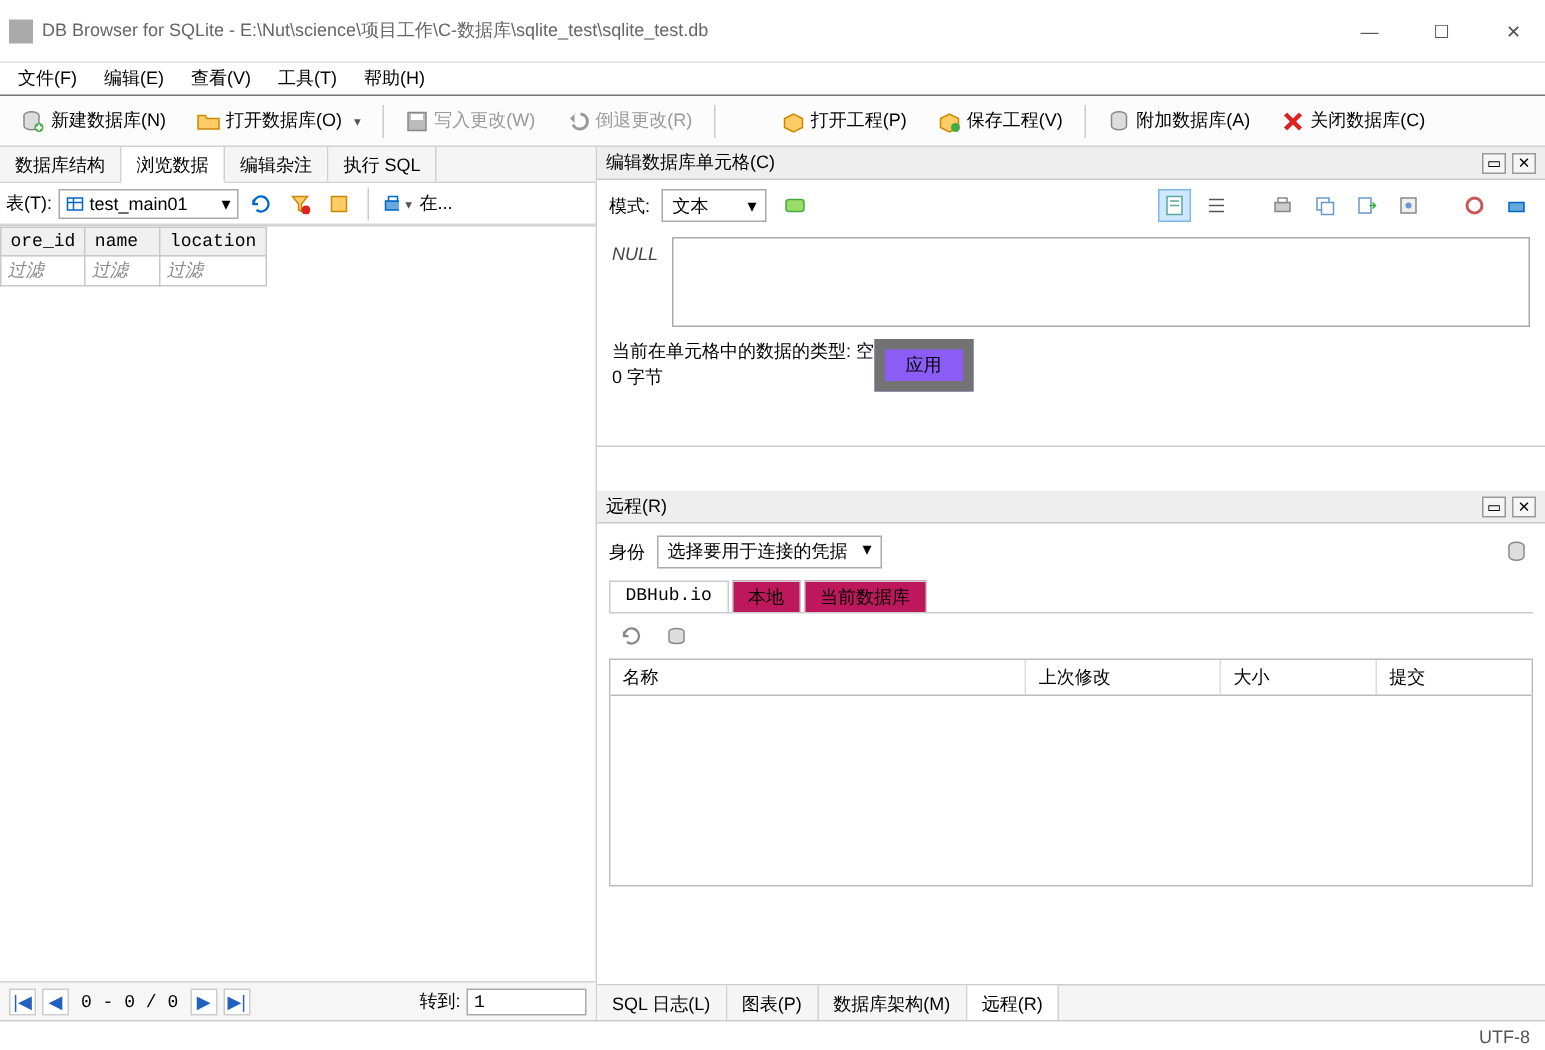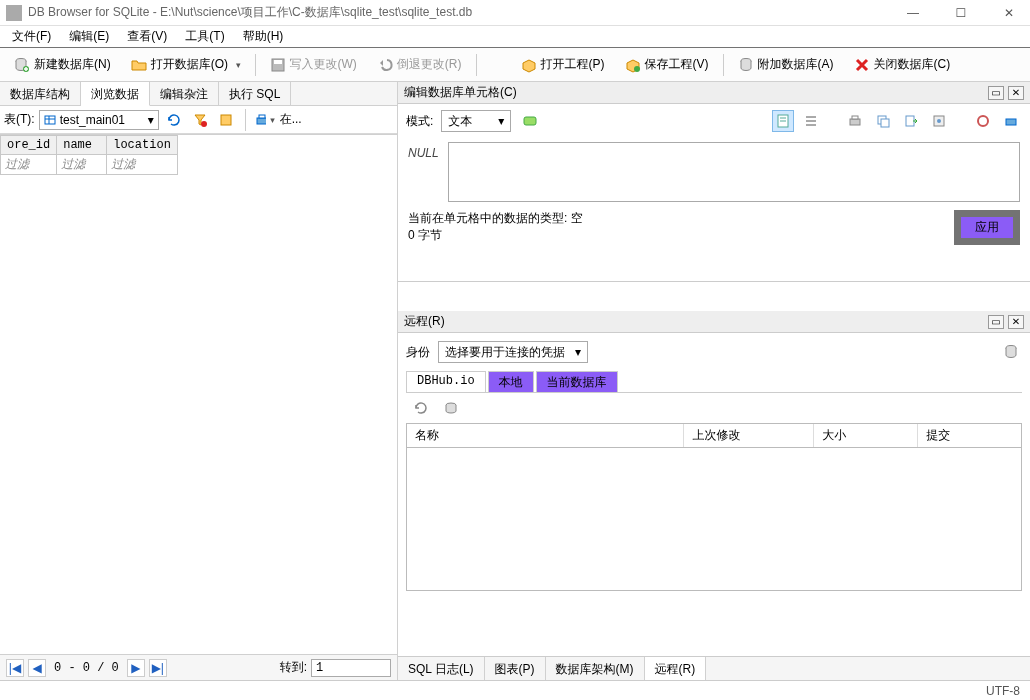--- a/index.html
+++ b/index.html
@@ -1,19 +1,19 @@
 <!DOCTYPE html>
 <html><head>
 <meta charset="utf-8">
 <style>
 * { margin: 0; padding: 0; box-sizing: border-box; font-family: "Microsoft YaHei", "SimSun", Arial, sans-serif; font-size: 12px; }
 body { background: #fff; width: 1030px; height: 700px; overflow: hidden; display: flex; flex-direction: column; }
 
 
-.titlebar { height: 26px; background: #fff; display: flex; align-items: center; padding: 0 6px; color: #666; border-bottom: 1px solid #e0e0e0; }
+.titlebar { height: 42px; background: #fff; display: flex; align-items: center; padding: 0 6px; color: #666; border-bottom: 1px solid #e0e0e0; }
 .titlebar .app-icon { width: 16px; height: 16px; background: #aaa; margin-right: 6px; }
 .titlebar .title-text { flex: 1; }
 .titlebar .win-controls { display: flex; gap: 18px; color: #555; }
 .win-control { width: 30px; text-align: center; cursor: pointer; }
 
 
 .menubar { height: 22px; display: flex; align-items: center; padding: 0 4px; gap: 2px; border-bottom: 1px solid #737373; }
 .menuitem { padding: 2px 8px; cursor: pointer; }
 
 
@@ -61,29 +61,29 @@
 
 .cell-editor { flex: 0 0 200px; border-bottom: 1px solid #ccc; }
 .cell-toolbar { display: flex; align-items: center; padding: 6px 8px; gap: 8px; }
 .mode-combo { height: 22px; border: 1px solid #aaa; padding: 1px 6px; min-width: 70px; display: flex; align-items: center; justify-content: space-between; background: #fff; }
 .cell-actions { margin-left: auto; display: flex; gap: 6px; align-items: center; }
 .page-btn { width: 22px; height: 22px; display: inline-flex; align-items: center; justify-content: center; cursor: pointer; }
 .page-btn.active { background: #cfe8ff; border: 1px solid #7fb8e8; }
 .cell-textarea-row { display: flex; padding: 4px 10px; gap: 10px; }
 .null-label { color: #444; font-style: italic; padding-top: 4px; width: 30px; }
 .cell-textarea { flex: 1; height: 60px; border: 1px solid #aaa; background: #fff; resize: none; }
-.cell-info-row { display: flex; align-items: flex-start; justify-content: space-between; padding: 4px 10px 8px 10px; }
+.cell-info-row { display: flex; align-items: flex-start; justify-content: flex-start; padding: 4px 10px 8px 10px; }
 .apply-btn { padding: 2px 14px; border: 7px solid #737373; background: #8b5cf6; cursor: pointer; }
 
 
 .remote-panel { flex: 1; display: flex; flex-direction: column; overflow: hidden; }
 .remote-bar { display: flex; align-items: center; gap: 8px; padding: 8px; }
-.remote-combo { height: 22px; border: 1px solid #aaa; padding: 1px 6px; min-width: 150px; display: flex; align-items: center; justify-content: space-between; background: #fff; }
+.remote-combo { height: 22px; border: 1px solid #aaa; padding: 1px 6px; min-width: 150px; display: flex; justify-content: space-between; background: #fff; }
 .remote-tabs { height: 22px; margin: 0 8px; display: flex; border-bottom: 1px solid #ccc; }
-.remote-tab { padding: 2px 10px; border: 1px solid #ccc; border-bottom: none; background: #8b5cf6; margin-right: 2px; cursor: pointer; }
+.remote-tab { padding: 2px 10px; border: 1px solid #ccc; border-bottom: none; background: #be185d; margin-right: 2px; cursor: pointer; }
 .remote-tab.active { background: #fff; }
 .remote-tb { padding: 4px 12px; display:flex; gap:8px; }
 .remote-table { margin: 0 8px 8px 8px; flex: 1; border: 1px solid #bbb; display: flex; flex-direction: column; overflow: hidden; }
 .remote-table-head { display: flex; border-bottom: 1px solid #bbb; background: #fff; }
 .remote-col { padding: 3px 8px; border-right: 1px solid #ddd; }
 .remote-col:last-child { border-right: none; }
 .remote-table-body { flex: 1; background: #fff; }
 
 
 .right-bottom-tabs { height: 24px; display: flex; border-top: 1px solid #ccc; background: #f5f5f5; margin-top: 28px; }

